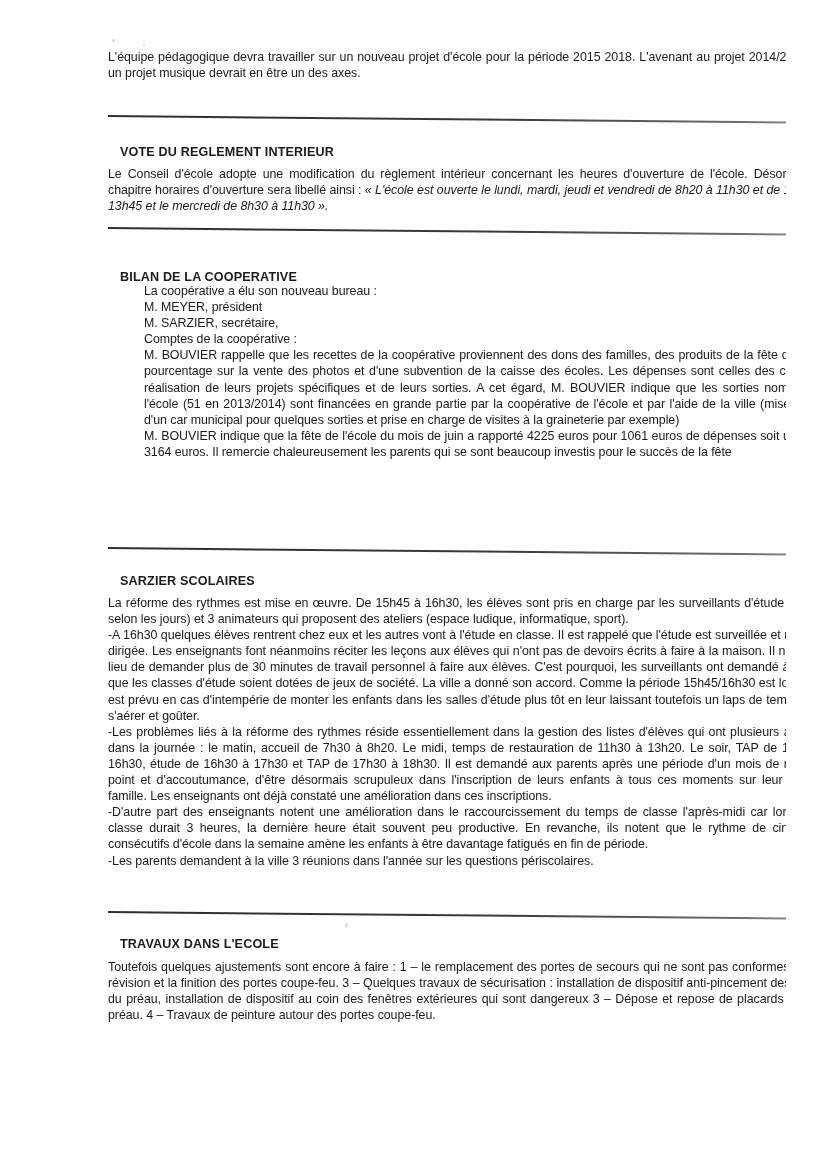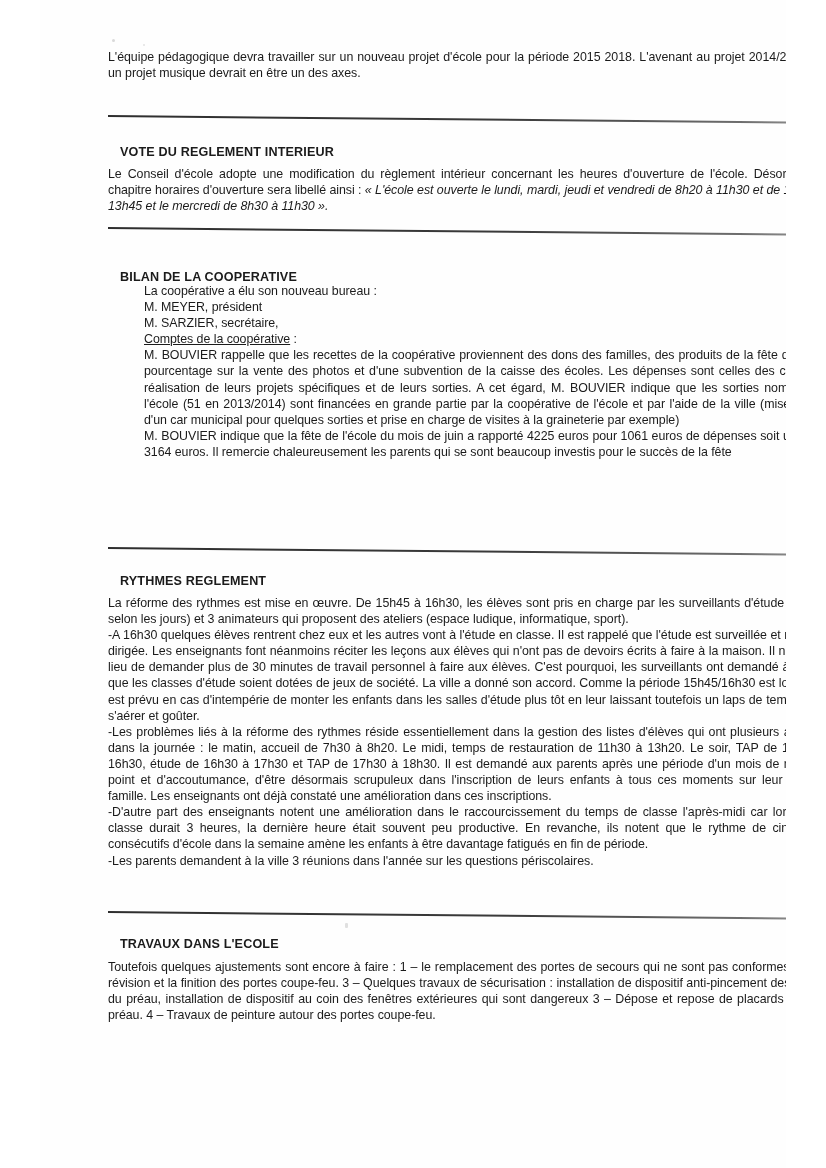--- a/index.html
+++ b/index.html
@@ -58,21 +58,21 @@
     font-size: 12.4px;
     line-height: 16.1px;
     text-align: justify;
     text-justify: inter-word;
     letter-spacing: -0.05px;
   }
   p.para.ragged {
     text-align: left;
   }
   .italic { font-style: italic; }
-  .underline { text-decoration: underline; }
+  .underline { }
 
   h2.section-title {
     margin: 12px;
     font-size: 12.6px;
     font-weight: bold;
     letter-spacing: 0.15px;
     line-height: 15px;
   }
 
   
@@ -136,21 +136,21 @@
       <p class="para ragged"><span class="underline">Comptes de la coopérative</span><span> :</span></p>
       <p class="para">M. BOUVIER rappelle que les recettes de la  coopérative proviennent des dons des familles, des produits de la fête de l'école, d'un pourcentage sur la vente des photos et d'une subvention de la caisse des écoles. Les dépenses sont celles des classes pour la réalisation de leurs projets spécifiques et de leurs sorties. A cet égard, M. BOUVIER indique que les sorties nombreuses dans l'école (51 en 2013/2014) sont financées en grande partie par la coopérative de l'école et par l'aide de la ville (mise à disposition d'un car municipal pour quelques sorties et prise en charge de visites à la graineterie par exemple)</p>
       <p class="para">M. BOUVIER indique que la fête de l'école du mois de juin a rapporté 4225 euros pour 1061 euros de dépenses soit un bénéfice de 3164 euros. Il remercie chaleureusement les parents qui se sont beaucoup investis pour le succès de la fête</p>
     </div>
 
     <div class="blk" style="top:544px;">
       <div class="rule"></div>
     </div>
 
     <div class="blk" style="top:562px;">
-      <h2 class="section-title">RYTHMES REGLEMENT</h2>
+      <h2 class="section-title">SARZIER SCOLAIRES</h2>
     </div>
 
     <div class="blk" style="top:595px;">
       <p class="para">La réforme des rythmes est mise en œuvre. De 15h45 à 16h30, les élèves sont pris en charge par les surveillants d'étude (8 ou 9 selon les jours) et 3 animateurs qui proposent des ateliers (espace ludique, informatique, sport).</p>
       <p class="para">-A 16h30 quelques élèves rentrent chez eux et les autres vont à l'étude en classe. Il est rappelé que l'étude est surveillée et non pas dirigée. Les enseignants font néanmoins réciter les leçons aux élèves qui  n'ont pas de devoirs écrits à faire à la maison. Il n'y a pas lieu de demander plus de 30 minutes de travail personnel à faire aux élèves. C'est pourquoi, les surveillants ont demandé à la ville que les classes d'étude soient dotées de jeux de société. La ville a donné son accord. Comme la période 15h45/16h30 est longue, il est prévu en cas d'intempérie de monter les enfants dans les salles  d'étude plus tôt en leur laissant toutefois un laps de temps pour s'aérer et goûter.</p>
       <p class="para">-Les problèmes liés à la réforme des rythmes réside essentiellement  dans la gestion des listes d'élèves qui ont plusieurs activités dans la journée : le matin, accueil de 7h30 à 8h20. Le midi, temps de restauration de 11h30 à 13h20. Le soir, TAP de 15h45 à 16h30, étude de 16h30 à 17h30 et TAP de 17h30 à 18h30. Il est demandé aux parents après une période d'un mois de mise au point et d'accoutumance, d'être désormais scrupuleux dans l'inscription de leurs enfants à tous ces moments sur leur espace famille. Les enseignants ont déjà constaté une amélioration dans ces inscriptions.</p>
       <p class="para">-D'autre part des enseignants notent une amélioration dans le raccourcissement du temps de classe l'après-midi car lorsque la classe durait 3 heures, la dernière heure était souvent peu productive. En revanche, ils notent que le rythme de cinq jours consécutifs d'école dans la semaine amène les enfants à être davantage fatigués en fin de période.</p>
       <p class="para ragged">-Les parents demandent à la ville 3 réunions dans l'année sur les questions périscolaires.</p>
     </div>
 

